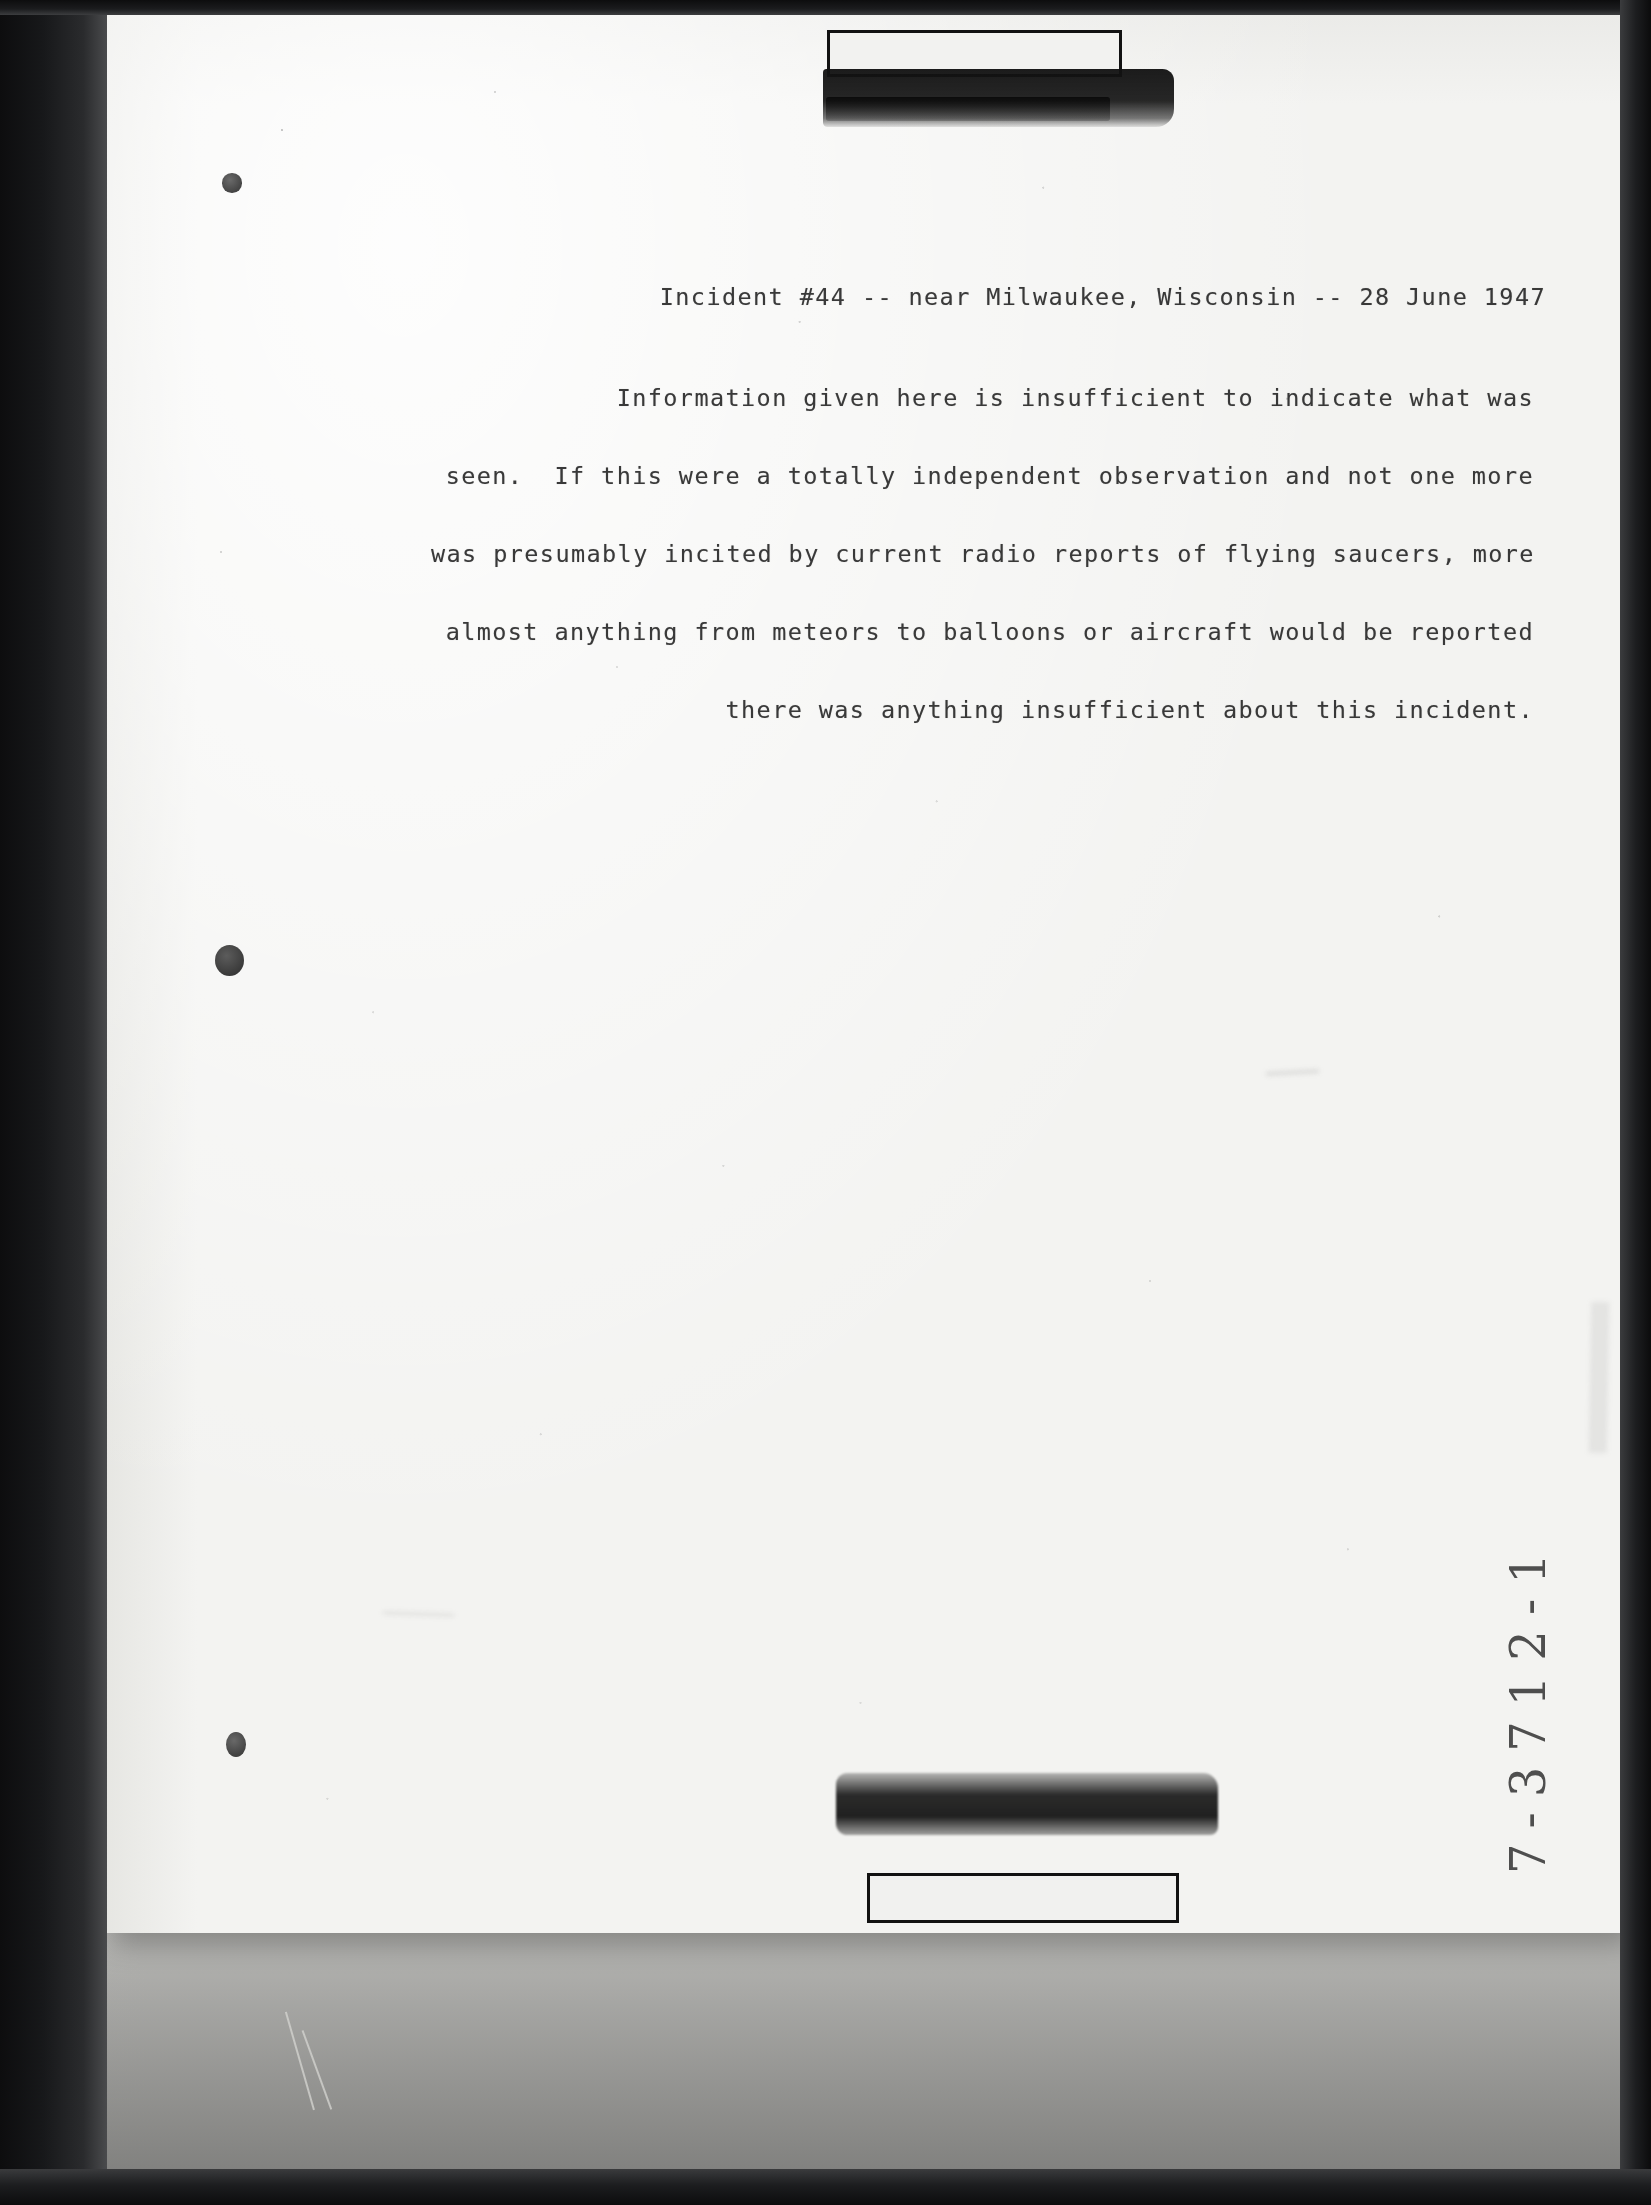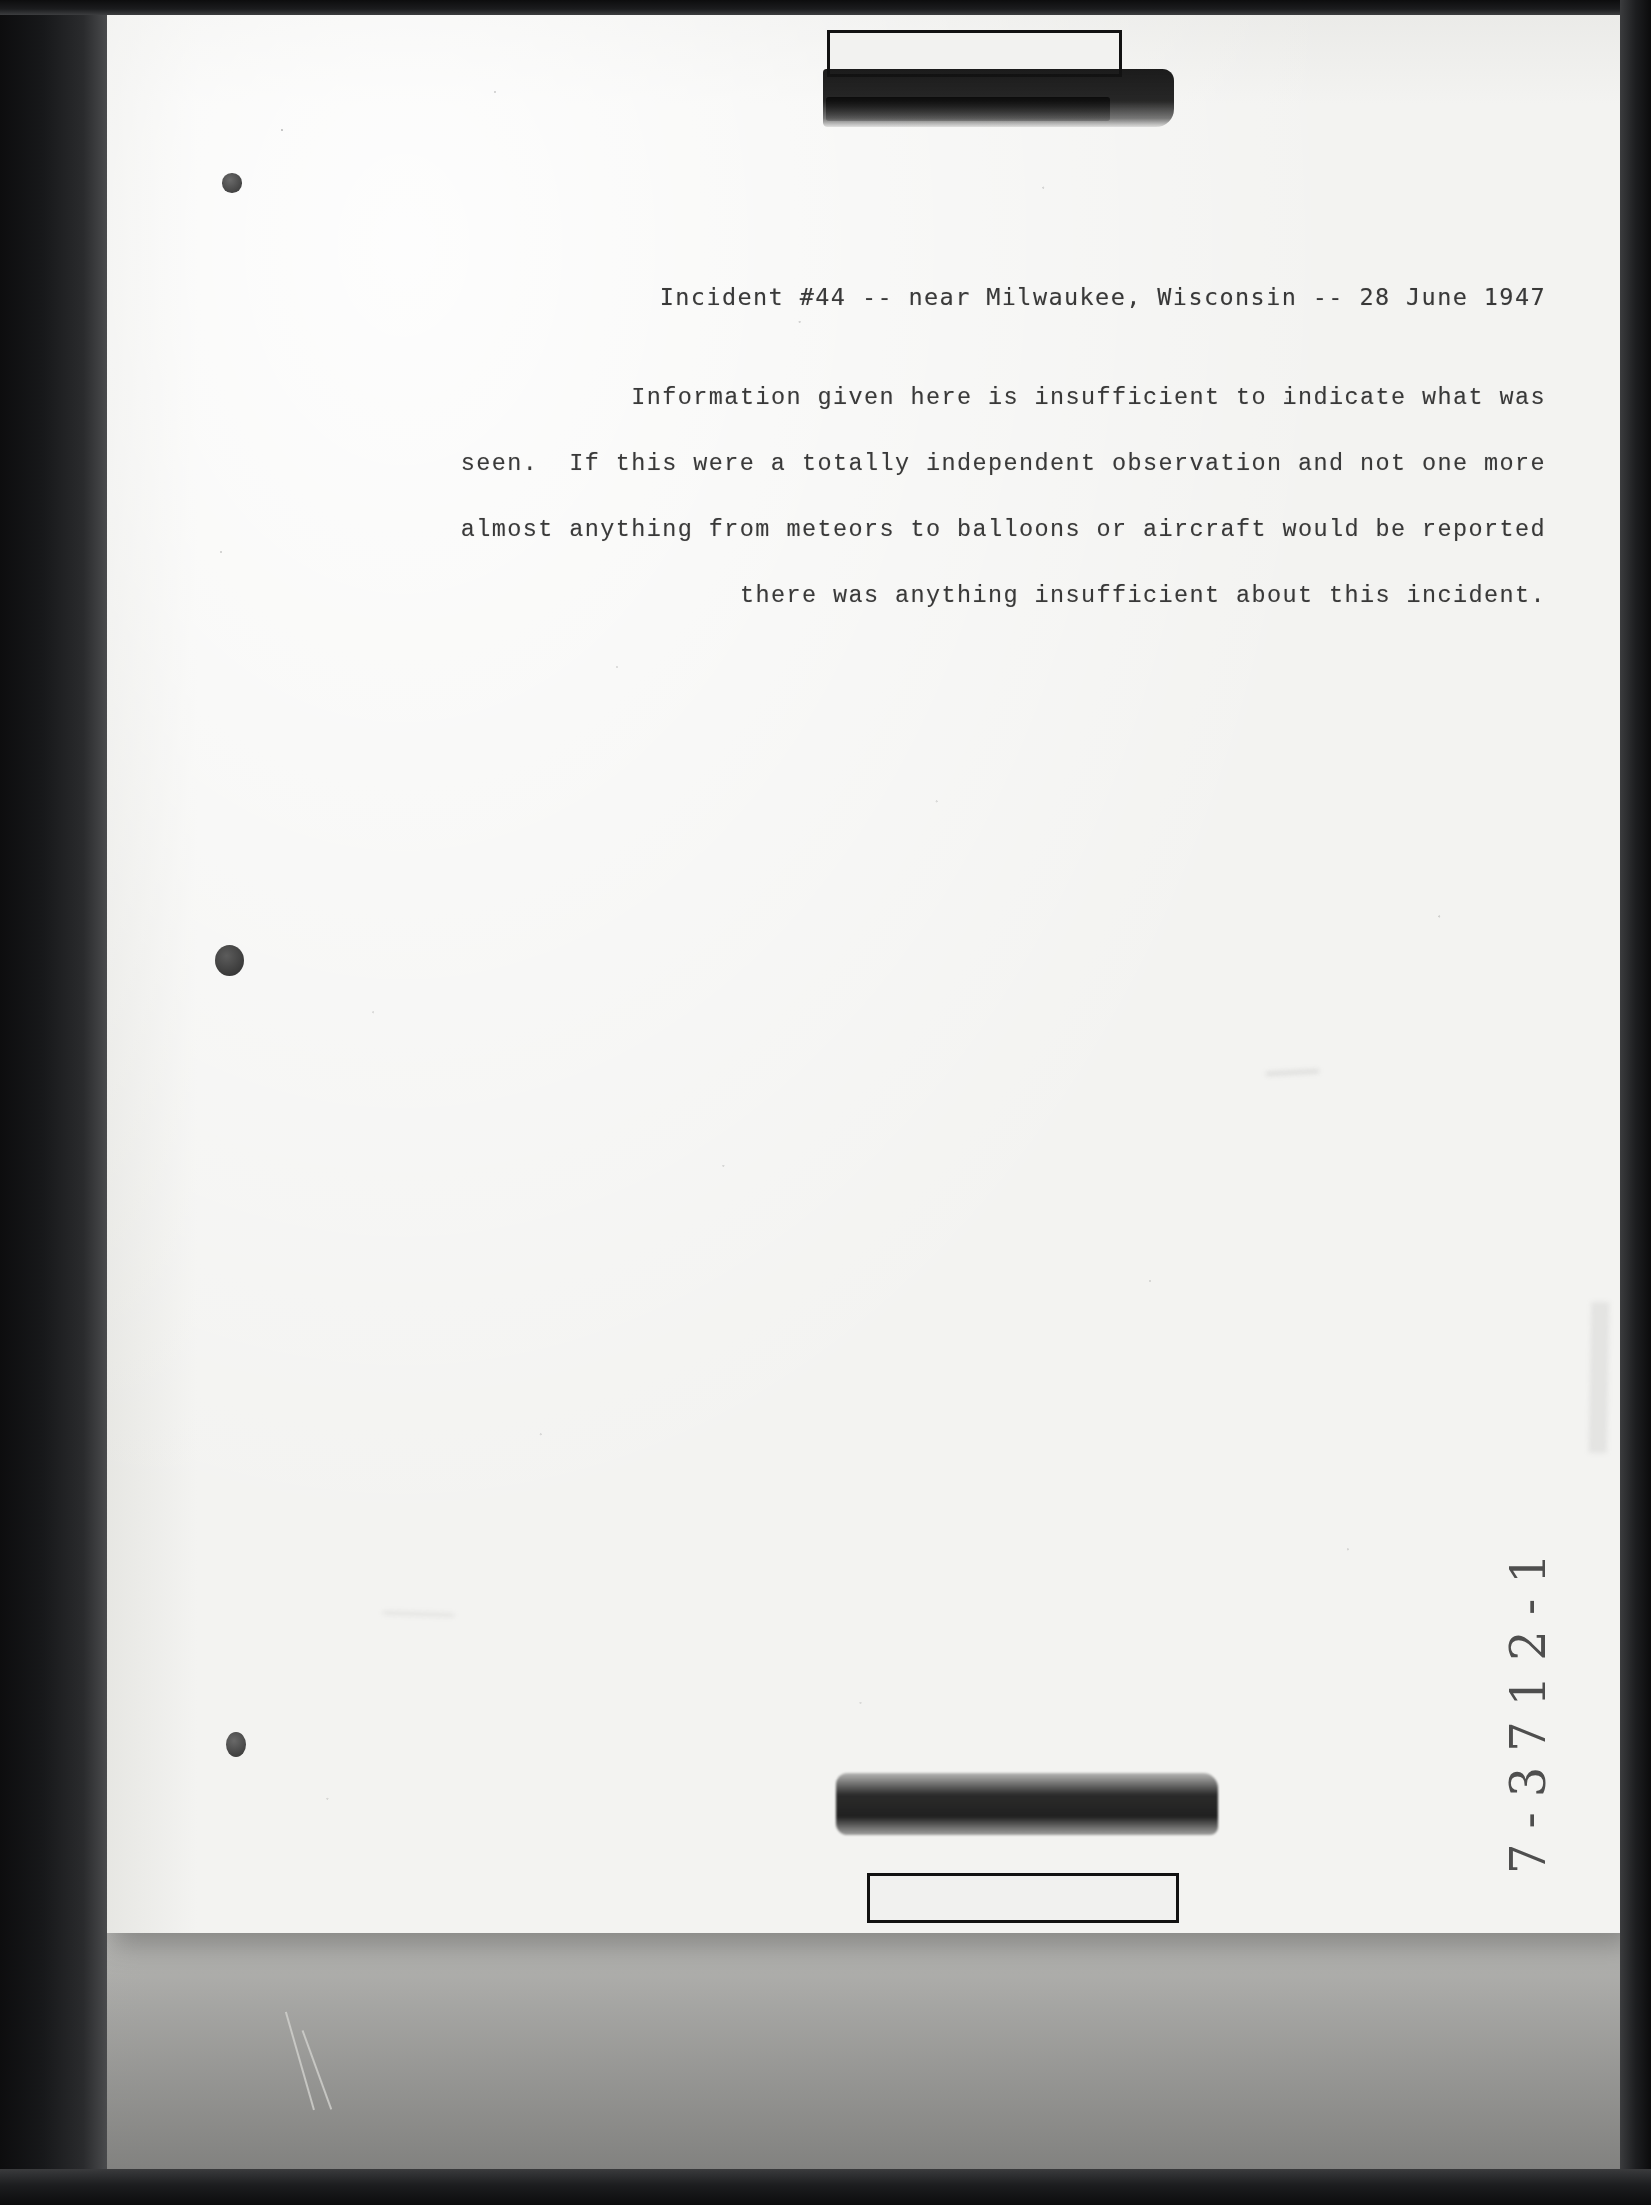--- a/index.html
+++ b/index.html
@@ -202,23 +202,22 @@
     letter-spacing: 1.4px;
     opacity: 0.88;
     text-shadow: 0 0 0.9px rgba(40,40,40,0.35);
     text-align: right;
   }
   .typed .heading {
     margin: 0 0 35px 0;
     white-space: nowrap;
   }
   .typed .body-line {
-    margin: 0;
+    margin: 12px;
     white-space: pre;
-    font-family: Liberation Mono, monospace;
   }
   .typed .indent {
     display: inline-block;
     width: 138px;
   }
 
   
   .streak {
     position: absolute;
     background: rgba(140,140,138,0.30);
@@ -255,20 +254,21 @@
     <div class="punch p2"></div>
     <div class="punch p3"></div>
 
     <div class="redaction top-box"></div>
     <div class="redaction top-smear"></div>
 
     <div class="typed">
       <p class="heading">Incident #44 -- near Milwaukee, Wisconsin -- 28 June 1947</p>
       <p class="body-line"><span class="indent"></span><span>Information given here is insufficient to indicate what was</span></p>
       <p class="body-line">seen.  If this were a totally independent observation and not one more</p>
+      <p class="body-line">was presumably incited by current radio reports of flying saucers, more</p>
       <p class="body-line">almost anything from meteors to balloons or aircraft would be reported</p>
       <p class="body-line">there was anything insufficient about this incident.</p>
     </div>
 
     <div class="streak s1"></div>
     <div class="streak s2"></div>
     <div class="streak s3"></div>
 
     <div class="redaction bottom-smear"></div>
     <div class="redaction bottom-box"></div>

